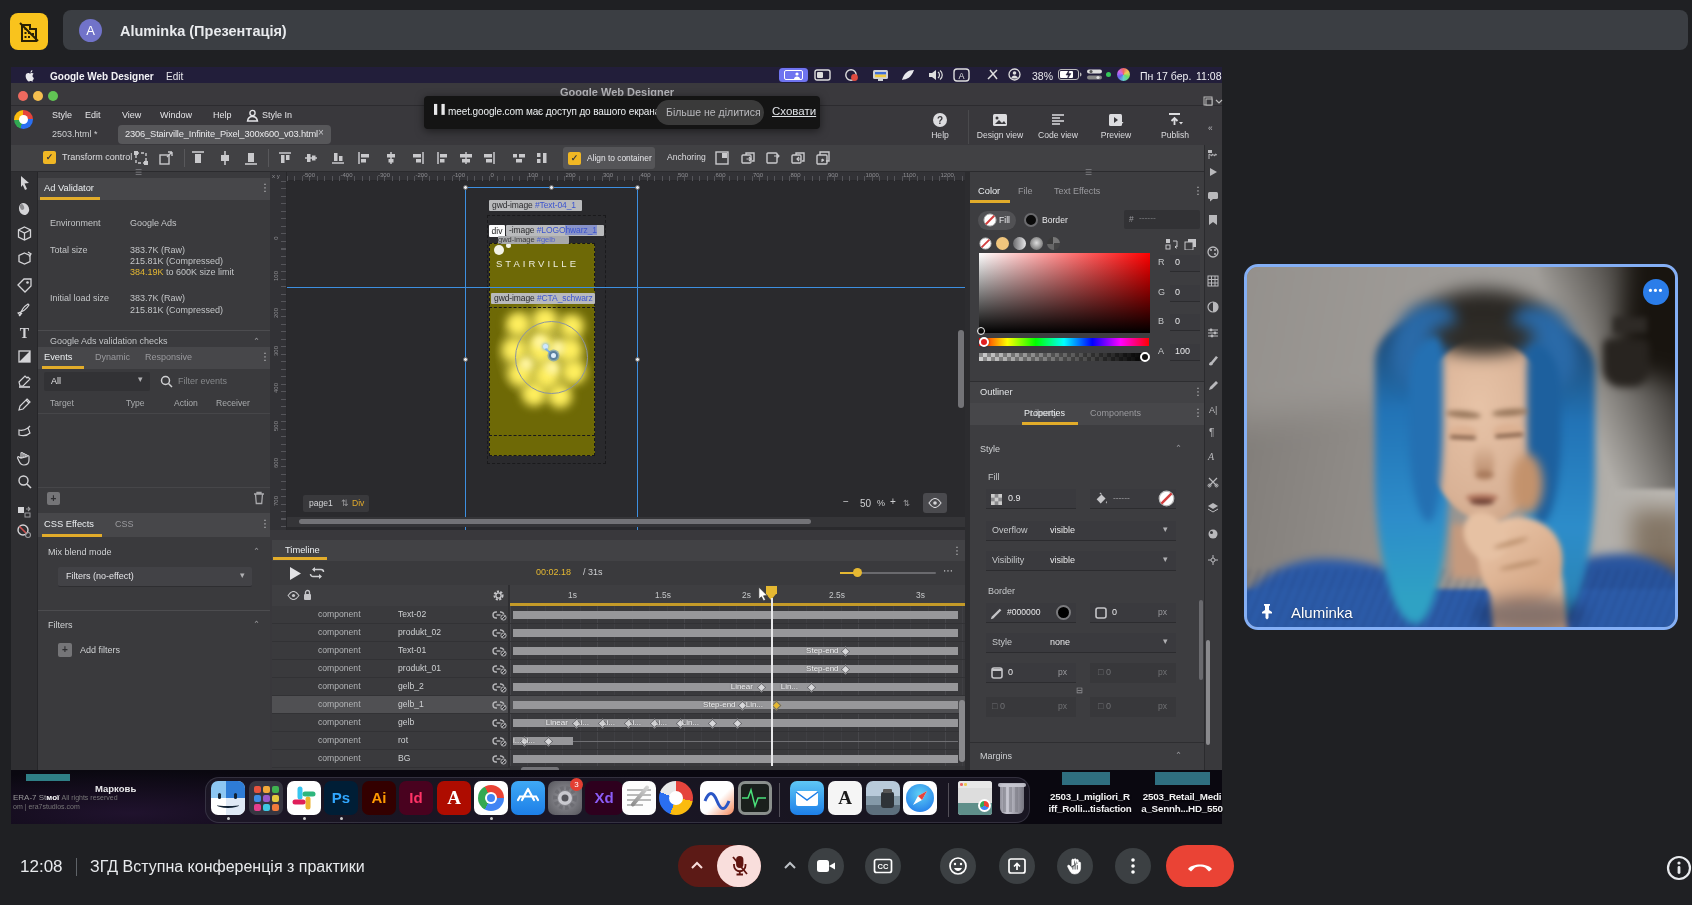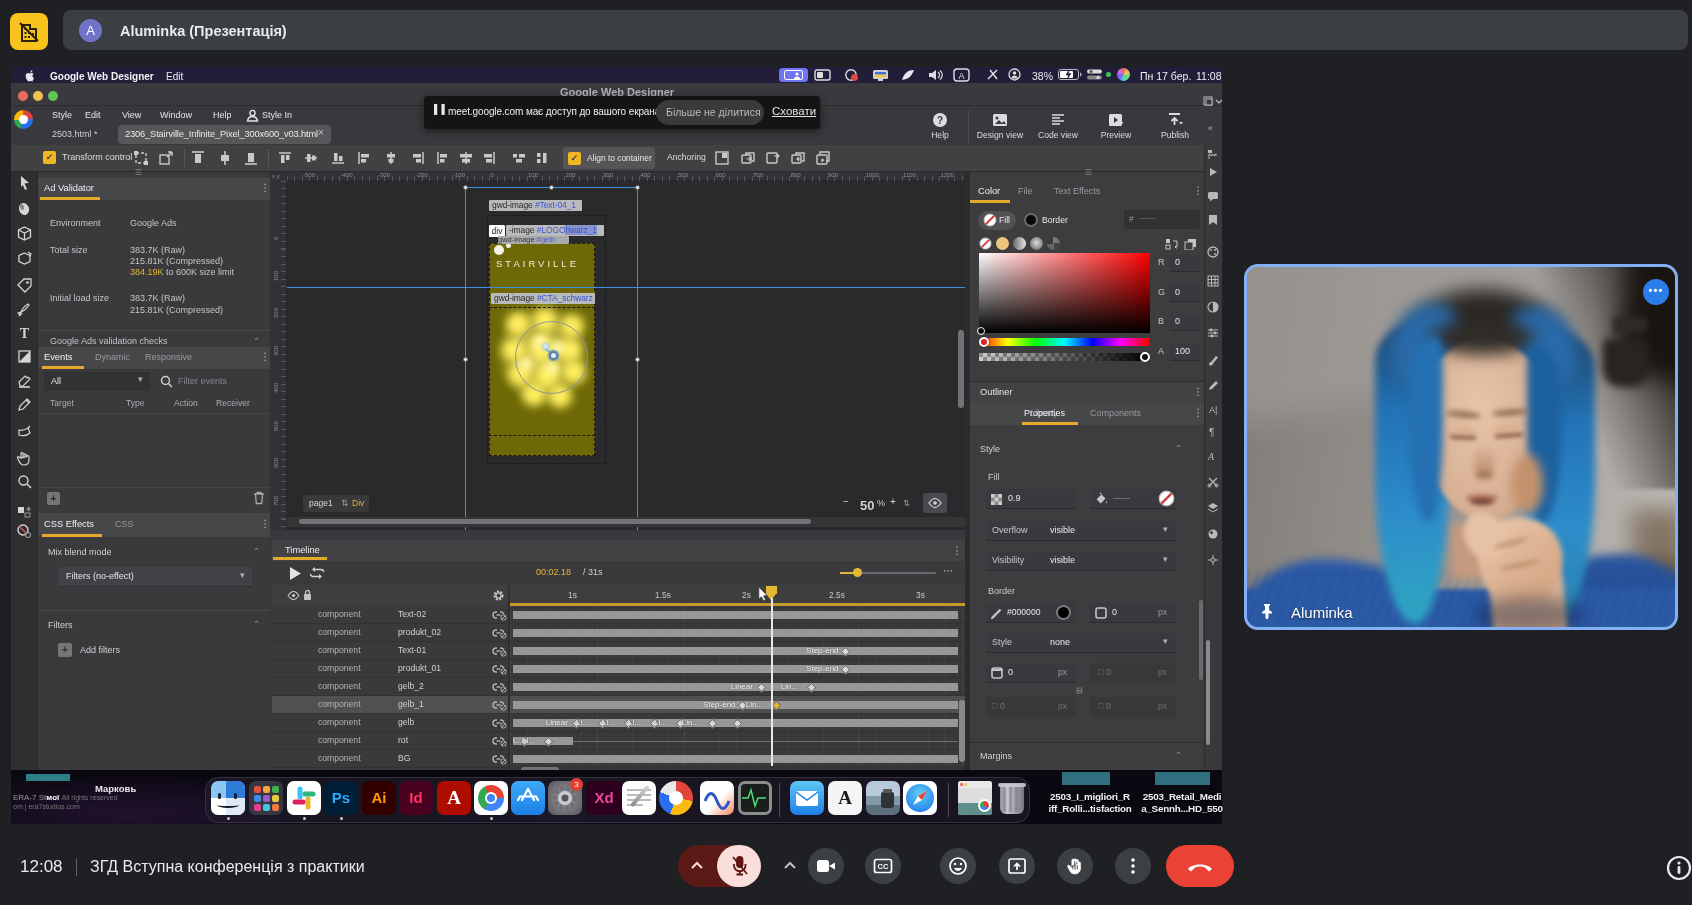--- a/index.html
+++ b/index.html
@@ -458,21 +458,21 @@
 <div class="a" style="left:202px;top:44px;width:16px;height:12px;background:#fdfdfd;border-radius:1px;font-size:8.5px;line-height:12px;text-align:center;color:#222;">div</div>
 <div class="a" style="left:219px;top:44px;width:98px;height:11px;background:#b9babc;border-radius:1px;font-size:8.5px;line-height:11px;padding-left:3px;color:#2b2b2e;white-space:nowrap;letter-spacing:-0.1px;">-image <span style="color:#3d55cf">#LOGO</span><span style="background:#8893c9;color:#3d55cf">hwarz_1</span></div>
 <div class="a" style="left:211px;top:55px;width:71px;height:8px;background:#a8a9ab;border-radius:1px;font-size:7.5px;line-height:8px;overflow:hidden;color:#3a3a3c;">gwd-image <span style="color:#4c5fd0">#gelb</span></div>
 <div class="a" style="left:204px;top:112px;width:104px;height:11px;background:#b9babc;border-radius:1px;font-size:8.5px;line-height:11px;padding-left:3px;color:#2b2b2e;white-space:nowrap;letter-spacing:-0.1px;">gwd-image <span style="color:#3d55cf">#CTA_schwarz</span></div>
 </div>
 <div class="a" style="left:303px;top:495px;width:66px;height:17px;background:#39393c;border-radius:2px;"></div>
 <div class="tx" style="left:309px;top:498px;font-size:8.6px;color:#d5d6d8;font-weight:normal;">page1</div>
 <div class="tx" style="left:341px;top:498px;font-size:9px;color:#9a9a9d;font-weight:normal;">⇅</div>
 <div class="tx" style="left:352px;top:498px;font-size:8.6px;color:#e0a92c;font-weight:normal;">Div</div>
 <div class="tx" style="left:843px;top:496px;font-size:10px;color:#cfd0d2;font-weight:normal;">−</div>
-<div class="tx" style="left:860px;top:498px;font-size:13px;color:#cfd0d2;font-weight:bold;">50</div>
+<div class="tx" style="left:860px;top:498px;font-size:10px;color:#cfd0d2;font-weight:normal;">50</div>
 <div class="tx" style="left:877px;top:498px;font-size:9px;color:#cfd0d2;font-weight:normal;">%</div>
 <div class="tx" style="left:890px;top:496px;font-size:10px;color:#cfd0d2;font-weight:normal;">+</div>
 <div class="tx" style="left:903px;top:498px;font-size:8.4px;color:#9a9a9d;font-weight:normal;">⇅</div>
 <div class="a" style="left:923px;top:493px;width:24px;height:20px;background:#4a4a4e;border-radius:3px;"></div>
 <svg class="a" style="left:928px;top:498px" width="14" height="10" viewBox="0 0 14 10">
     <path d="M1 5c2-3 4-4.5 6-4.5S11 2 13 5c-2 3-4 4.5-6 4.5S3 8 1 5z" fill="none" stroke="#d5d5d8" stroke-width="1.2"></path>
     <circle cx="7" cy="5" r="1.8" fill="#d5d5d8"></circle>
   </svg>
 <div class="a" style="left:287px;top:517px;width:678px;height:10px;background:#353538;"></div>
 <div class="a" style="left:299px;top:519px;width:512px;height:5px;background:#737377;border-radius:3px;"></div>
@@ -957,21 +957,21 @@
   </div>
 <div class="a" style="left:548px;top:781px;width:34px;height:34px;">
     <div style="border-radius:7px;width:34px;height:34px;position:absolute;background:radial-gradient(circle,#9a9aa0,#55555b);"><svg width="34" height="34">
         <circle cx="17" cy="17" r="10" fill="none" stroke="#6e6e74" stroke-width="4" stroke-dasharray="3.5 2.5"></circle>
         <circle cx="17" cy="17" r="7" fill="#c9c9cf"></circle>
         <circle cx="17" cy="17" r="3.5" fill="#55555b"></circle>
       </svg></div>
   </div>
 <div class="a" style="left:570px;top:778px;width:13px;height:13px;background:#e33e32;border-radius:50%;color:#fff;font-size:8px;text-align:center;line-height:13px;">3</div>
 <div class="a" style="left:585px;top:781px;width:34px;height:34px;">
-    <div style="border-radius:7px;width:38px;height:34px;position:absolute;background:#2e001e;color:#ec4899;font-weight:bold;font-size:15px;text-align:center;line-height:34px;">Xd</div>
+    <div style="border-radius:7px;width:38px;height:34px;position:absolute;background:#2e001e;color:#8b5cf6;font-weight:bold;font-size:15px;text-align:center;line-height:34px;">Xd</div>
   </div>
 <div class="a" style="left:622px;top:781px;width:34px;height:34px;">
     <div style="border-radius:7px;width:34px;height:34px;position:absolute;background:#fdfdfd;">
       <div style="position:absolute;left:5px;top:8px;width:24px;height:1.5px;background:#bbb"></div>
       <div style="position:absolute;left:5px;top:13px;width:24px;height:1.5px;background:#bbb"></div>
       <div style="position:absolute;left:5px;top:18px;width:24px;height:1.5px;background:#bbb"></div>
       <div style="position:absolute;left:5px;top:23px;width:16px;height:1.5px;background:#bbb"></div>
       <div style="position:absolute;left:16px;top:2px;width:4px;height:26px;background:linear-gradient(#d8d8d8,#888);transform:rotate(40deg);border-radius:2px;"></div>
     </div>
   </div>

